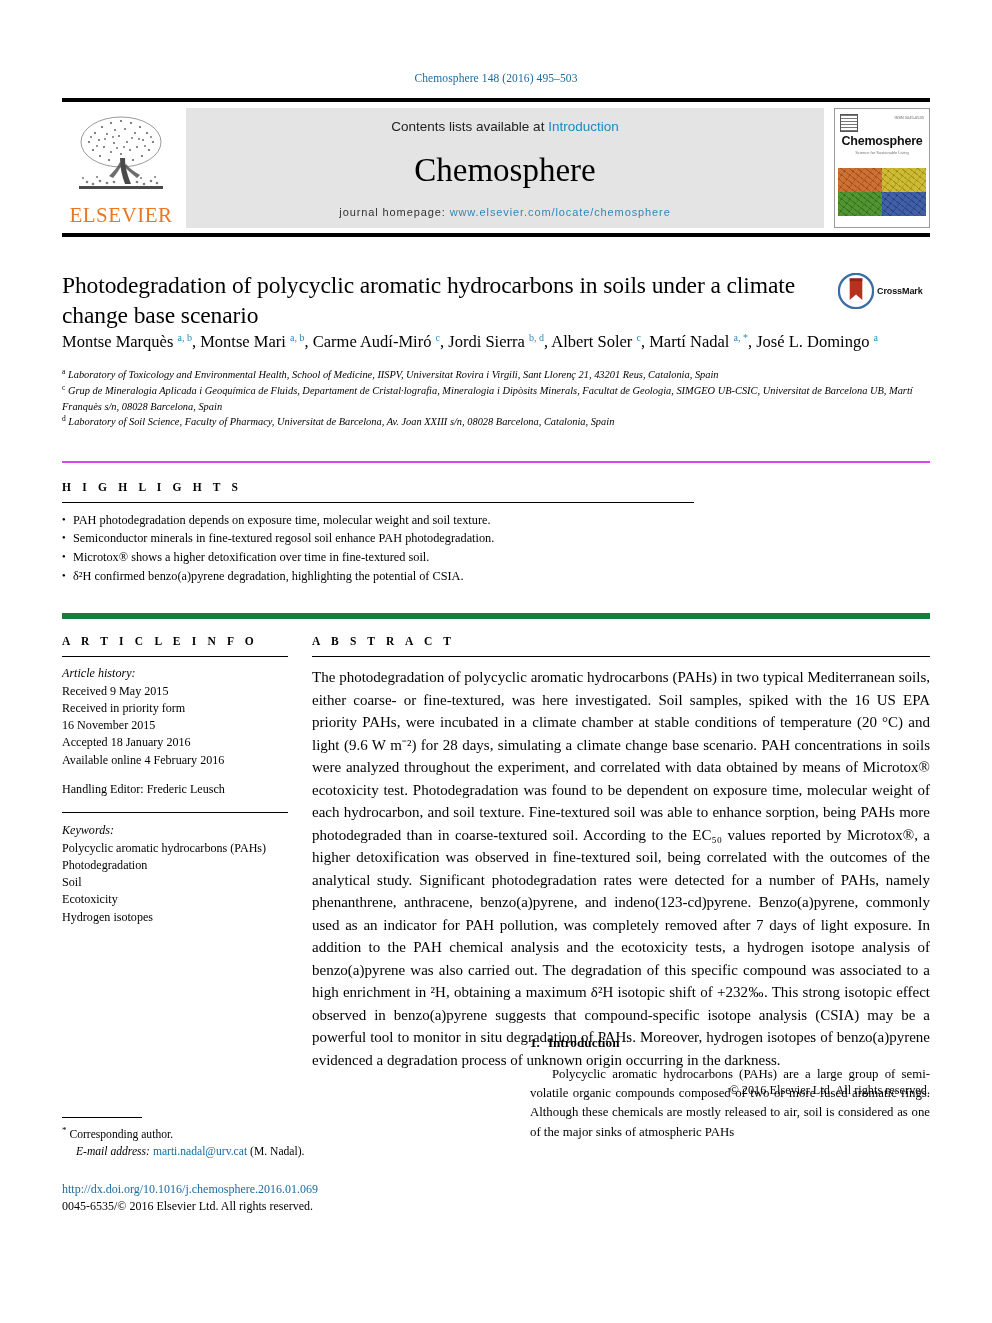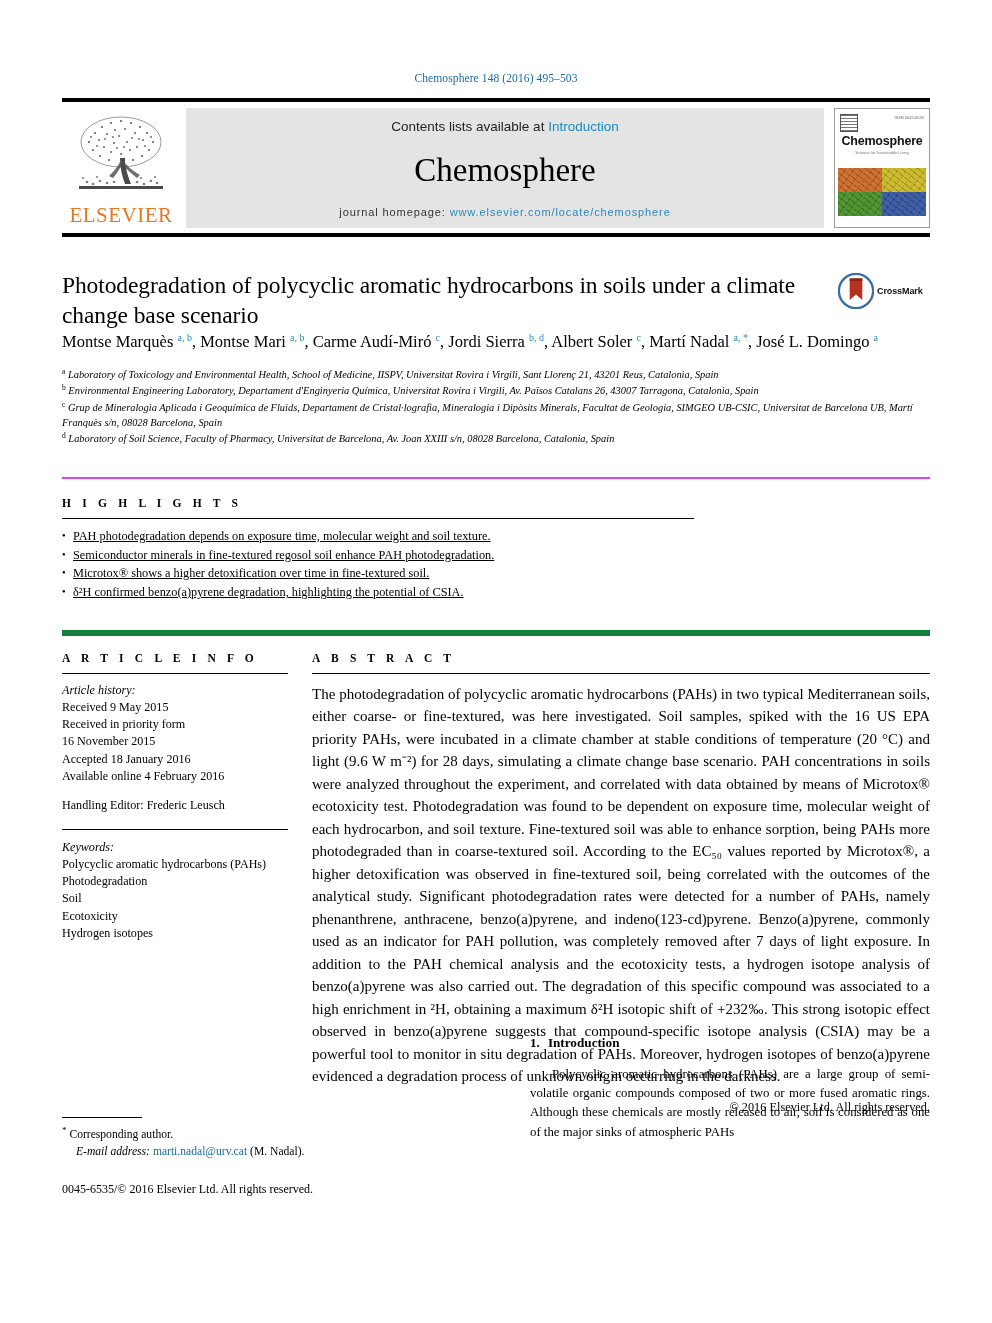--- a/index.html
+++ b/index.html
@@ -242,21 +242,21 @@
     margin-bottom: 8px;
     width: 632px;
   }
   ul.hl-list {
     list-style: none;
     margin: 0;
     padding: 0;
     font-size: 12.3px;
     line-height: 1.52;
   }
-  ul.hl-list li { position: relative; padding-left: 11px; text-decoration: underline; }
+  ul.hl-list li { position: relative; padding-left: 11px; }
   ul.hl-list li::before {
     content: "\25CF";
     position: absolute;
     left: 0; top: 0;
     font-size: 6px;
     line-height: 2.9;
   }
 
   
   .info-abstract {
@@ -463,21 +463,20 @@
         <path d="M13 6 L27 6 L27 9 L13 9 Z" fill="#8f2416"></path>
       </svg>
       <span class="cm-text">CrossMark</span>
     </div>
   </div>
 
   <div class="authors">Montse Marquès <sup>a, b</sup>, Montse Mari <sup>a, b</sup>, Carme Audí-Miró <sup>c</sup>, Jordi Sierra <sup>b, d</sup>, Albert Soler <sup>c</sup>, Martí Nadal <sup>a, *</sup>, José L. Domingo <sup>a</sup></div>
 
   <div class="affiliations">
       <div><span class="aff-letter">a</span> Laboratory of Toxicology and Environmental Health, School of Medicine, IISPV, Universitat Rovira i Virgili, Sant Llorenç 21, 43201 Reus, Catalonia, Spain</div>
-      <div><span class="aff-letter">b</span> Environmental Engineering Laboratory, Departament d'Enginyeria Química, Universitat Rovira i Virgili, Av. Països Catalans 26, 43007 Tarragona, Catalonia, Spain</div>
       <div><span class="aff-letter">c</span> Grup de Mineralogia Aplicada i Geoquímica de Fluids, Departament de Cristal·lografia, Mineralogia i Dipòsits Minerals, Facultat de Geologia, SIMGEO UB-CSIC, Universitat de Barcelona UB, Martí Franquès s/n, 08028 Barcelona, Spain</div>
       <div><span class="aff-letter">d</span> Laboratory of Soil Science, Faculty of Pharmacy, Universitat de Barcelona, Av. Joan XXIII s/n, 08028 Barcelona, Catalonia, Spain</div>
     </div>
 
   <div class="highlights">
     <div class="sec-head">H I G H L I G H T S</div>
     <div class="hl-rule"></div>
     <ul class="hl-list">
         <li>PAH photodegradation depends on exposure time, molecular weight and soil texture.</li>
         <li>Semiconductor minerals in fine-textured regosol soil enhance PAH photodegradation.</li>
@@ -530,20 +529,21 @@
           <span class="corr-star">*</span>
           <span>Corresponding author.</span>
         </div>
         <div style="padding-left:14px">
           <span class="email-label">E-mail address:</span>
           <span class="link-blue">marti.nadal@urv.cat</span>
           <span>(M. Nadal).</span>
         </div>
       </div>
       <div class="doi-block">
+        <div class="doi-link">http://dx.doi.org/10.1016/j.chemosphere.2016.01.069</div>
         <div>0045-6535/© 2016 Elsevier Ltd. All rights reserved.</div>
       </div>
     </div>
 
     <div class="bot-right">
       <h2 class="intro-head">
         <span class="num">1.</span><span>Introduction</span>
       </h2>
       <p class="intro-text">Polycyclic aromatic hydrocarbons (PAHs) are a large group of semi-volatile organic compounds composed of two or more fused aromatic rings. Although these chemicals are mostly released to air, soil is considered as one of the major sinks of atmospheric PAHs</p>
     </div>

